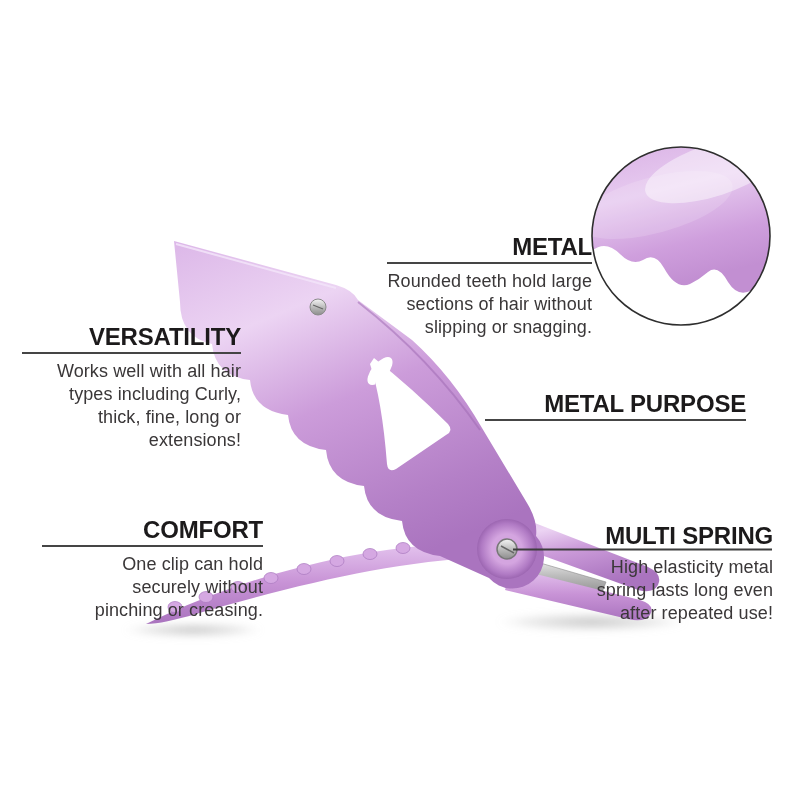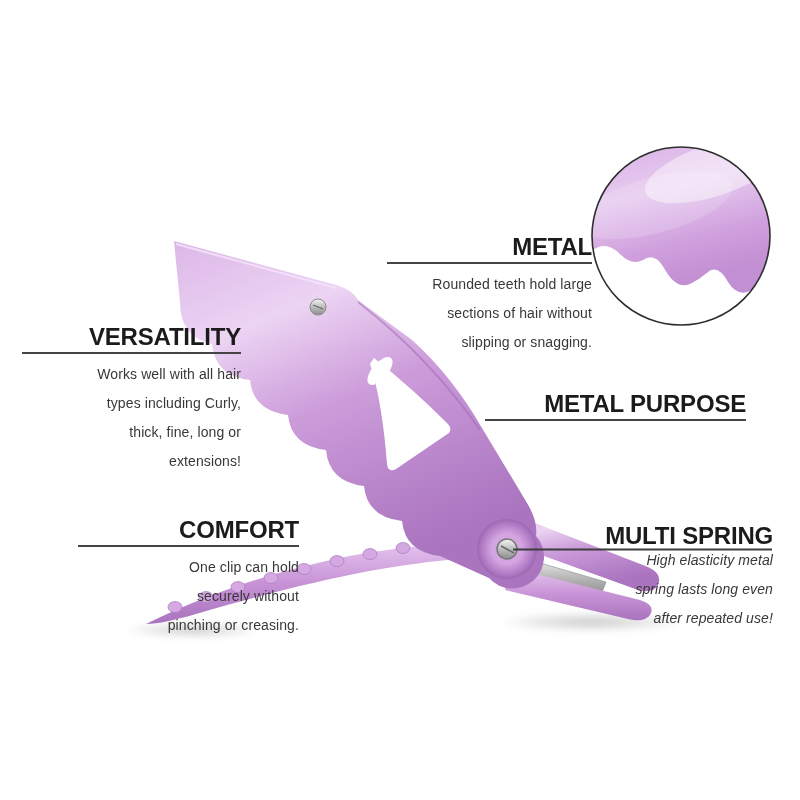--- a/index.html
+++ b/index.html
@@ -8,28 +8,28 @@
     font-family:"Liberation Sans", sans-serif;
   }
   #clip-art{position:absolute;left:0;top:0;width:800px;height:800px;}
   .callout{position:absolute;}
   .callout h2{
     margin:0;font-size:24px;line-height:20px;font-weight:700;
     color:#1c1a1b;letter-spacing:-0.2px;
   }
   .callout .rule{height:2px;background:#454545;margin-top:5px;margin-bottom:6px;}
   .callout p{
-    margin:0;font-size:14px;line-height:29px;font-weight:400;color:#3a3738;
+    margin:0;font-size:18px;line-height:23px;font-weight:400;color:#3a3738;
     white-space:pre-line;letter-spacing:0.1px;
   }
   .callout.right{text-align:right;}
   .callout.right .rule{margin-left:auto;}
   .callout.left{text-align:right;}
   
-  #co-metal-spring p{font-style:italic;}
+  #co-metal-spring p{margin-top:10px;}
 </style>
 </head>
 <body>
 
 <div id="stage">
 
   <svg id="clip-art" viewBox="0 0 800 800" xmlns="http://www.w3.org/2000/svg">
     <defs>
       <linearGradient id="gBlade" x1="0" y1="0" x2="0.45" y2="1">
         <stop offset="0" stop-color="#dcb7e8"></stop>
@@ -159,21 +159,21 @@
     <p>Rounded teeth hold large
 sections of hair without
 slipping or snagging.</p>
   </div>
 
   <div class="callout right" id="co-multi-purpose" style="right:54px; top:394px; width:261px;">
     <h2>METAL PURPOSE</h2>
     <div class="rule" style="width:261px;"></div>
   </div>
 
-  <div class="callout left" id="co-comfort" style="left:42px; top:520px; width:221px;margin-left:36px;">
+  <div class="callout left" id="co-comfort" style="left:42px; top:520px; width:221px;">
     <h2>COMFORT</h2>
     <div class="rule" style="width:221px;"></div>
     <p>One clip can hold
 securely without
 pinching or creasing.</p>
   </div>
 
   <div class="callout right" id="co-metal-spring" style="right:27px; top:526px; width:230px;">
     <h2>MULTI SPRING</h2>
     <p>High elasticity metal

